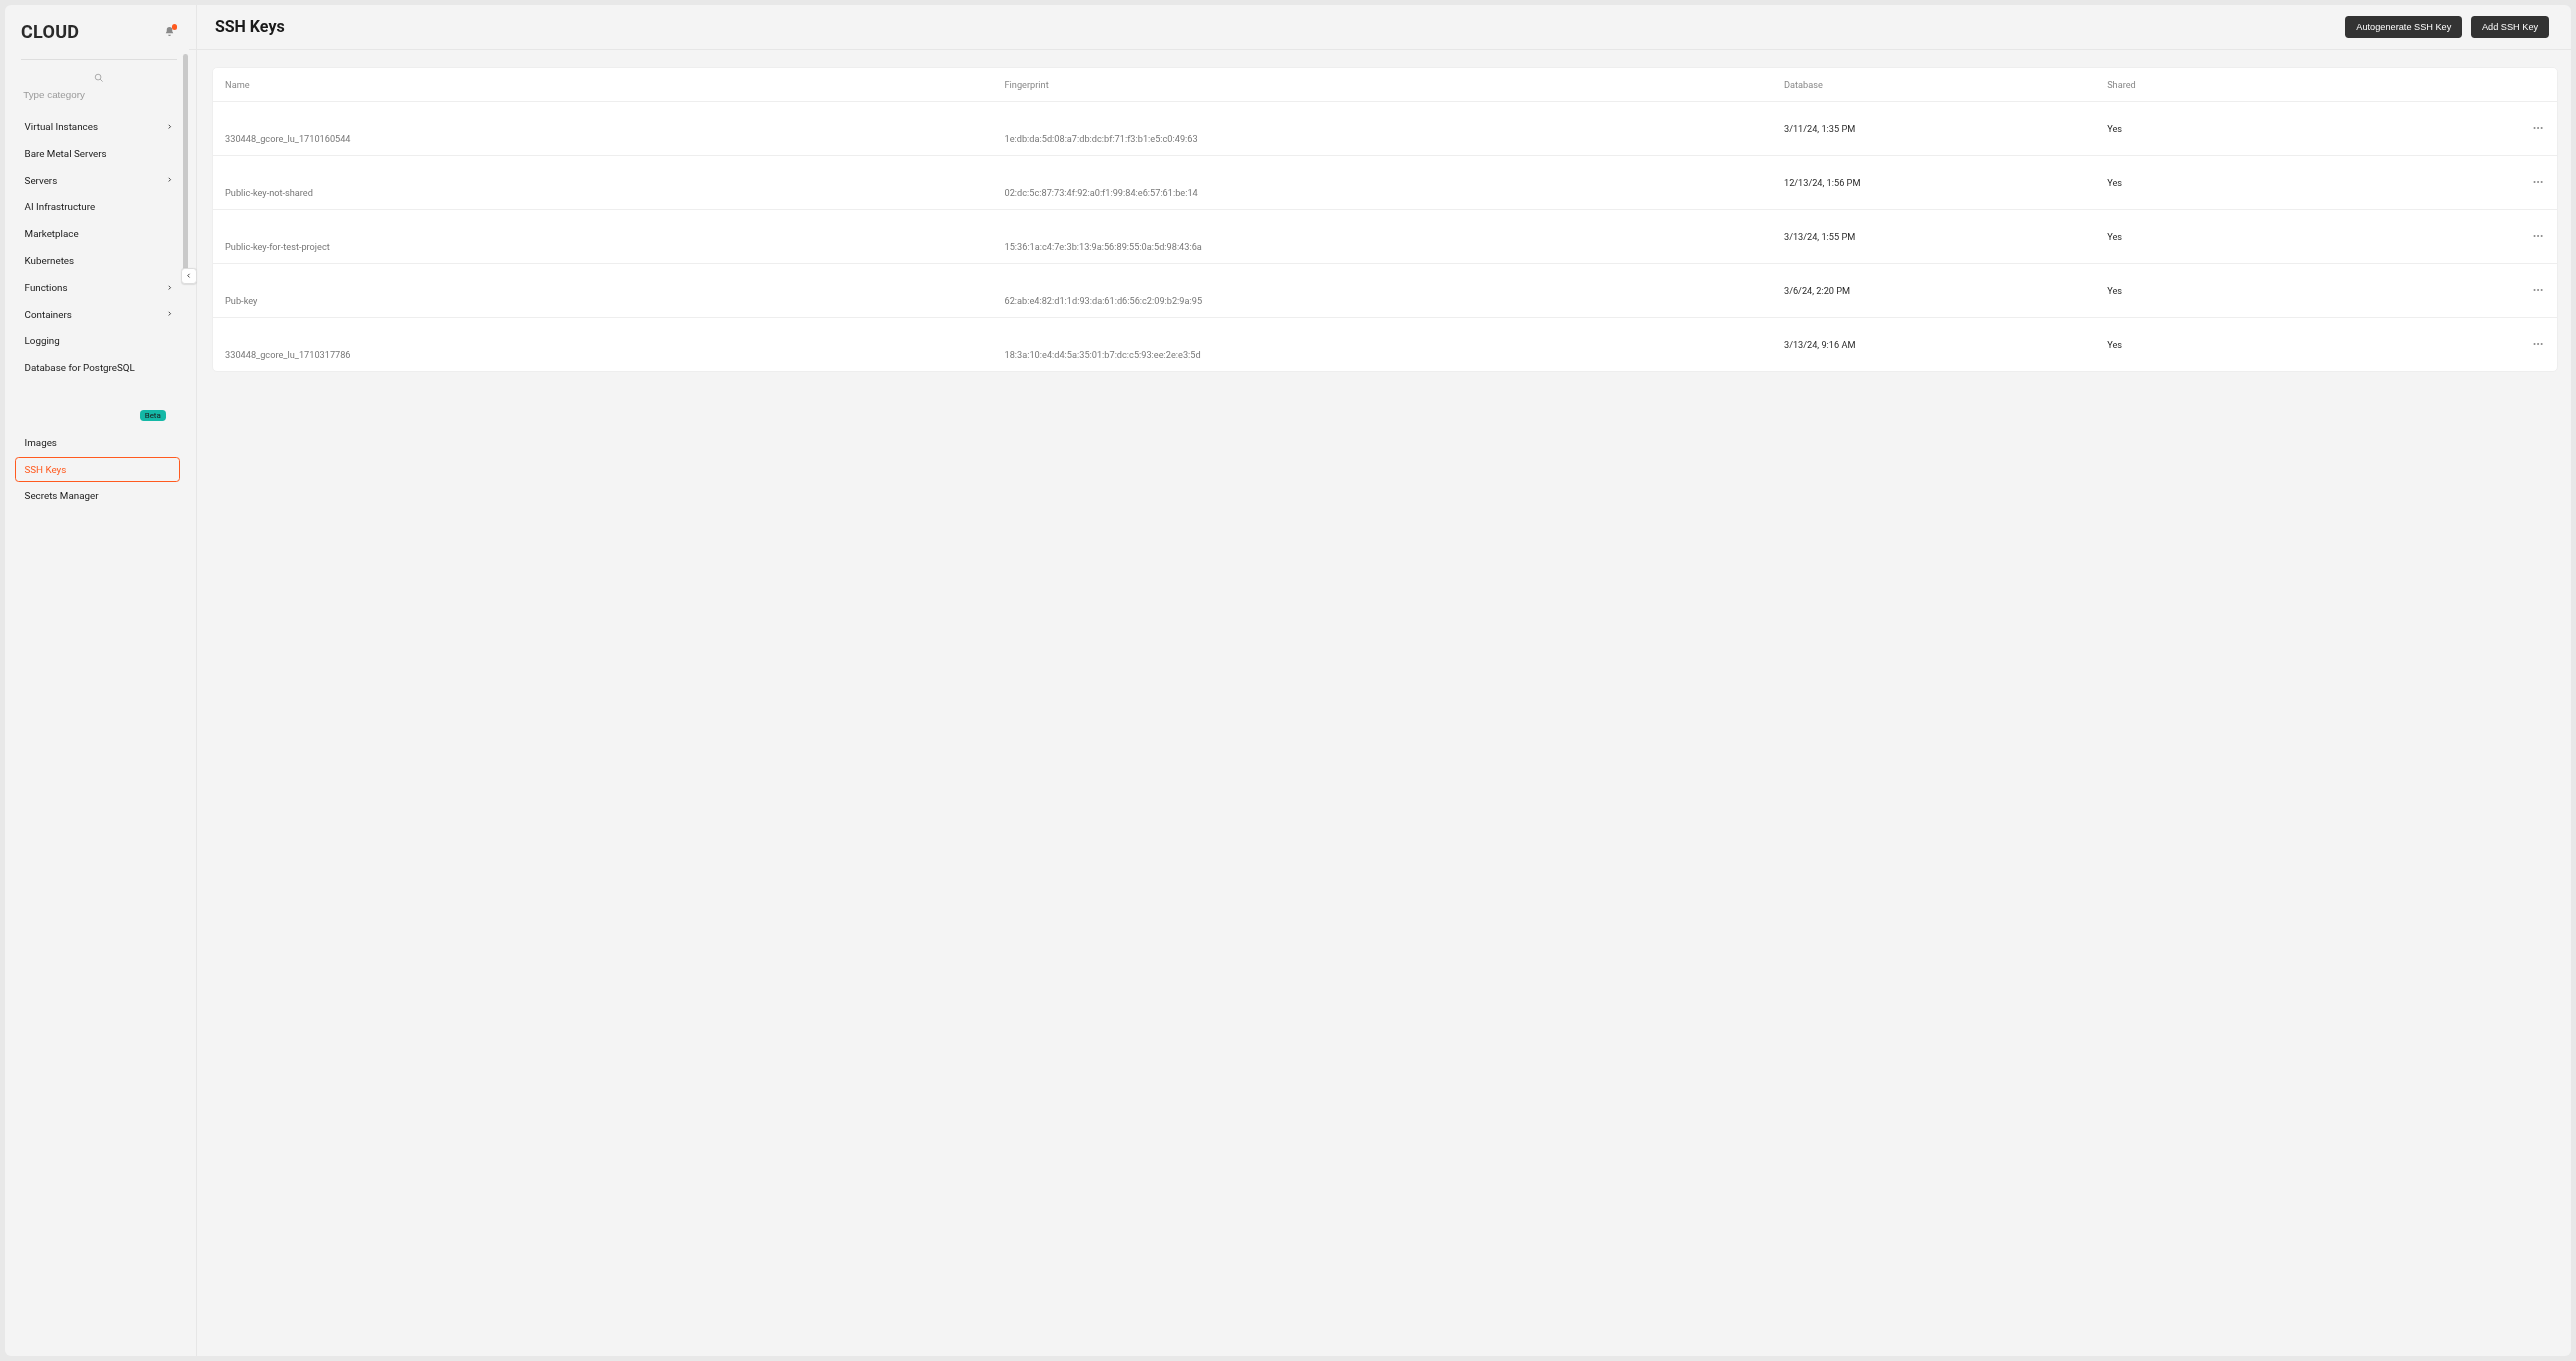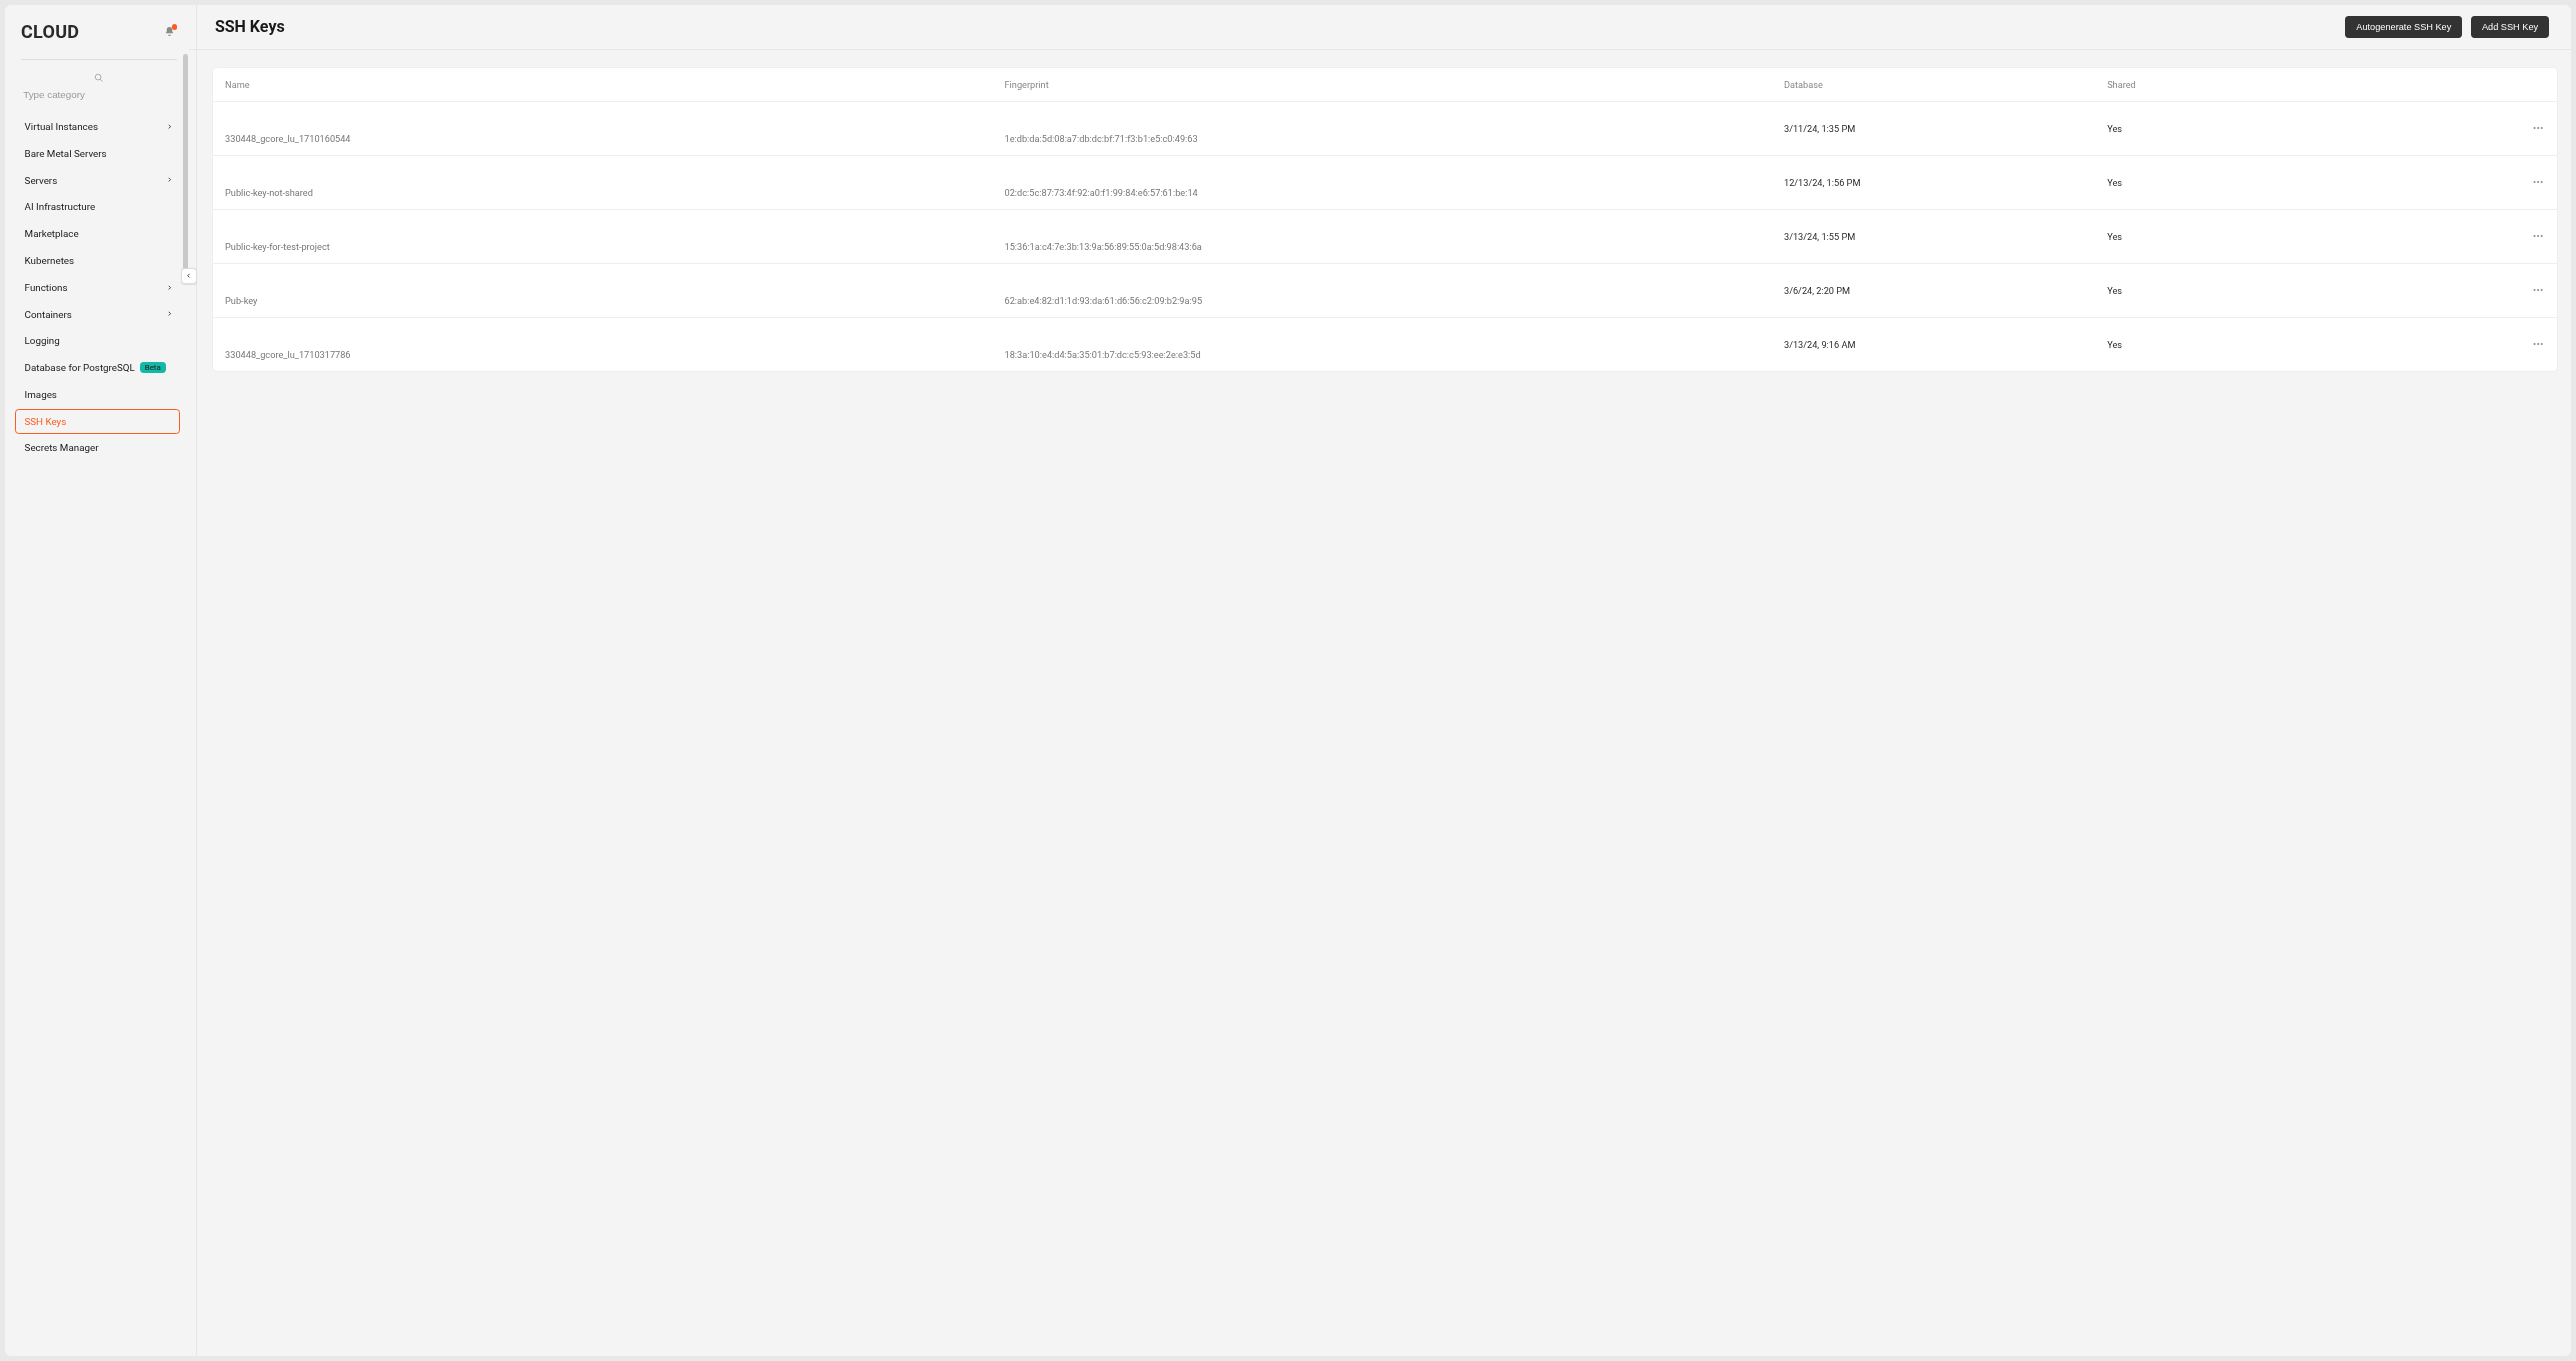--- a/index.html
+++ b/index.html
@@ -62,21 +62,21 @@
     padding: 7.3px 3.7px;
     font-size:9.8px;
     color:#1a1a1a;
     border-radius:3.7px;
     cursor:pointer;
   }
   .nav-item .left { display:flex; align-items:flex-start; gap:4.9px; }
   .nav-item .chev { color:#333; }
   .nav-item .badge {
     background:#14b8a6; color:#1a1a1a;
-    font-size:8px; padding:1.2px 4.9px; border-radius:3.7px;
+    font-size:8px; padding:1.2px 4.9px; border-radius:3.7px;margin-top:48px;
   }
   .nav-item.active {
     border:1.2px solid #ff5a1f;
     color:#ff5a1f;
     padding: 6.1px 8.6px;
     margin-left:-6.1px; margin-right:-3.7px;
   }
 
   .sidebar-scroll {
     position:absolute; right:1.2px; top:49px; bottom:0; width:4.9px;

